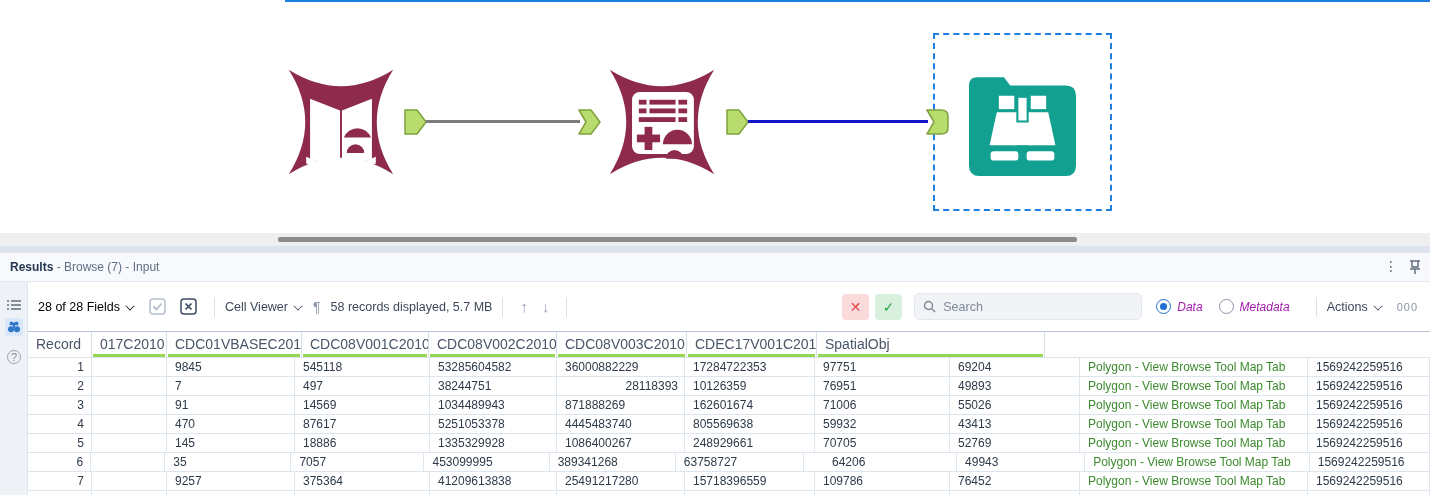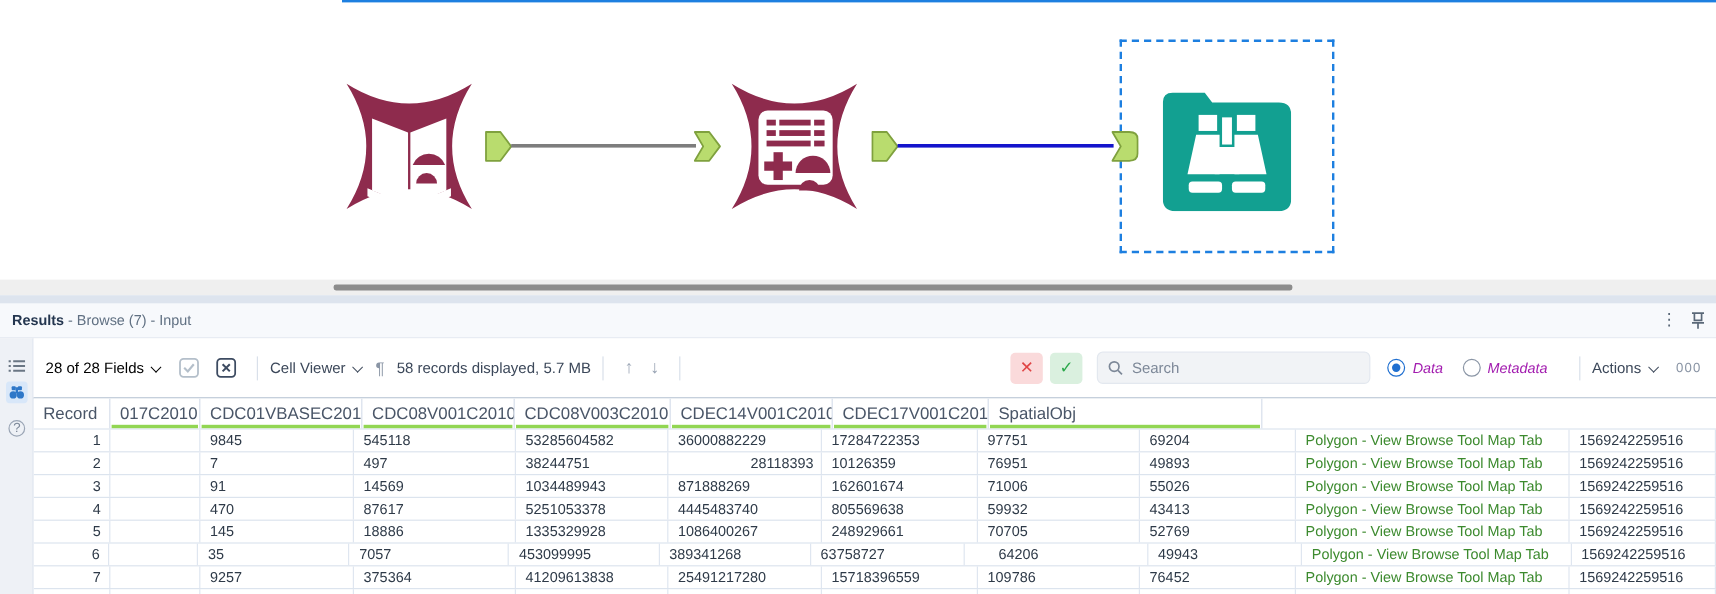--- a/index.html
+++ b/index.html
@@ -241,22 +241,22 @@
     </span>
     <span class="ooo">000</span>
   </div>
 
   <div id="grid">
     <div class="thead" id="thead">
         <div class="th" style="width: 64px;">Record</div>
         <div class="th" style="width: 75px;">017C2010<div class="greenbar"></div></div>
         <div class="th" style="width: 135px;">CDC01VBASEC2010<div class="greenbar"></div></div>
         <div class="th" style="width: 127px;">CDC08V001C2010<div class="greenbar"></div></div>
+        <div class="th" style="width: 128px;">CDC08V002C2010<div class="greenbar"></div></div>
         <div class="th" style="width: 130px;">CDC08V003C2010<div class="greenbar"></div></div>
-        <div class="th" style="width: 135px;">CDEC14V001C2010<div class="greenbar"></div></div>
         <div class="th" style="width: 130px;">CDEC17V001C2010<div class="greenbar"></div></div>
         <div class="th" style="width: 228px;">SpatialObj<div class="greenbar"></div></div>
       </div>
     <div id="tbody">
         <div class="trow">
           <div class="td rec" style="width: 64px;">1</div>
           <div class="td num" style="width: 75px;"></div>
           <div class="td num" style="width: 128px;">9845</div>
           <div class="td num" style="width: 135px;">545118</div>
           <div class="td num" style="width: 127px;">53285604582</div>

